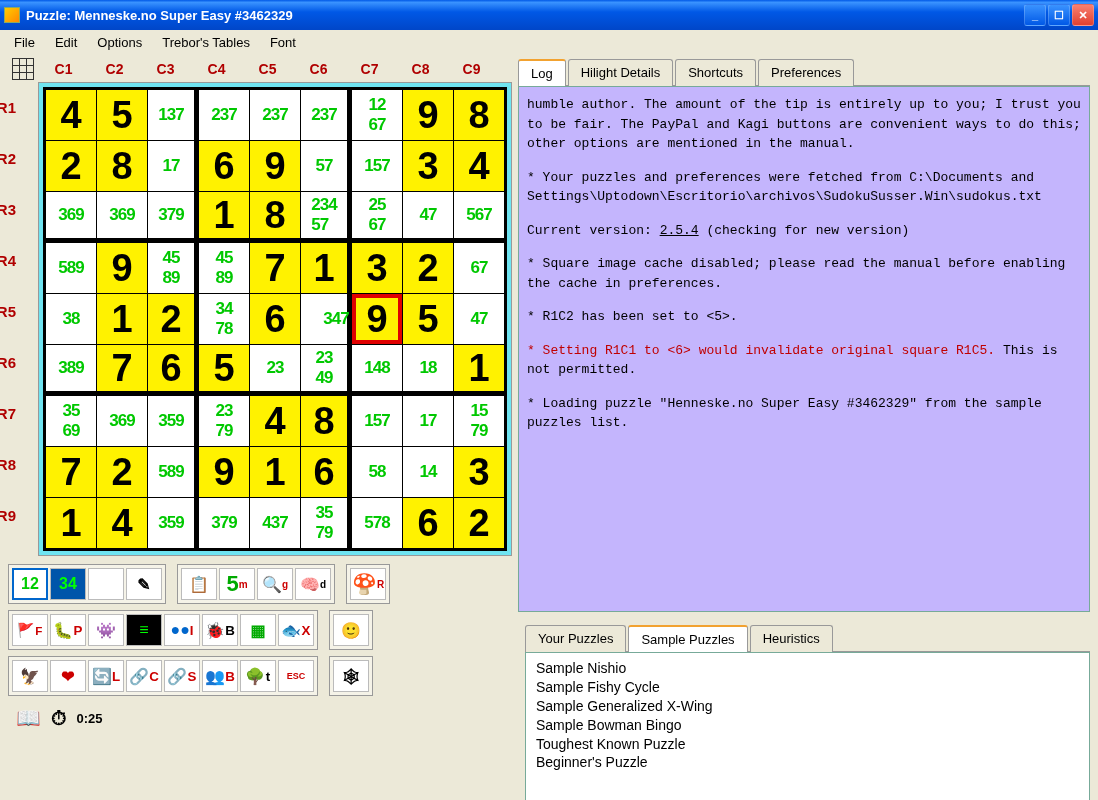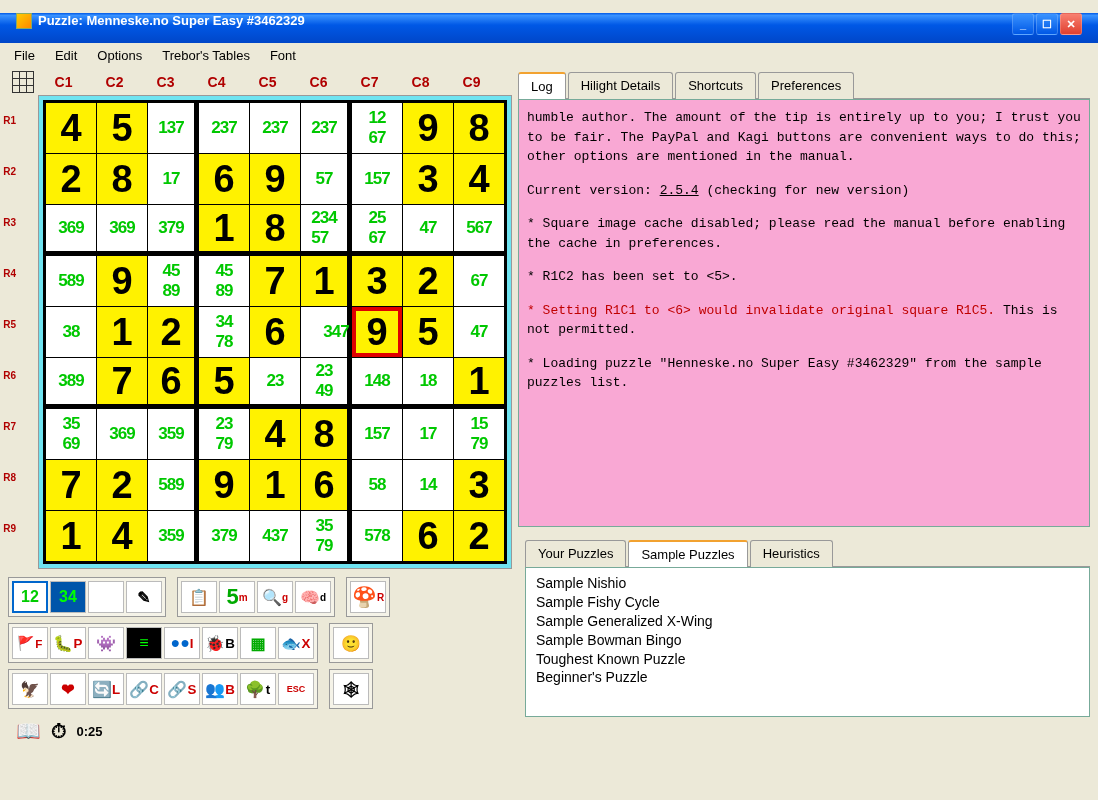--- a/index.html
+++ b/index.html
@@ -1,18 +1,18 @@
 <!DOCTYPE html>
 <html><head>
 <meta charset="utf-8">
 <style>
 * { box-sizing: border-box; margin: 0; padding: 0; }
 body { font-family: Tahoma, sans-serif; font-size: 11px; background: #ece9d8; width: 1098px; height: 800px; overflow: hidden; }
 
-.titlebar { height: 30px; background: linear-gradient(to bottom, #0058e6 0%, #3a93ff 8%, #0058e6 40%, #0046c8 100%); display: flex; padding: 0 16px; color: white; margin-top: 13px; }
+.titlebar { height: 30px; background: linear-gradient(to bottom, #0058e6 0%, #3a93ff 8%, #0058e6 40%, #0046c8 100%); display: flex; align-items: center; padding: 0 4px; color: white; }
 .titlebar .icon { width: 16px; height: 16px; background: #fff; margin-right: 6px; border: 1px solid #8a6; background: linear-gradient(135deg,#fc0,#f80); }
 .titlebar .title { font-weight: bold; font-size: 13px; flex: 1; }
 .titlebar .wbtn { width: 22px; height: 22px; margin-left: 2px; border-radius: 3px; display: flex; align-items: center; justify-content: center; font-weight: bold; font-family: Arial; }
 .wbtn.min, .wbtn.max { background: linear-gradient(to bottom,#3a93ff,#0058e6); border: 1px solid #fff3; color: white; }
 .wbtn.close { background: linear-gradient(to bottom,#f88070,#e04030); border: 1px solid #fff3; color: white; }
 
 .menubar { height: 24px; background: #ece9d8; display: flex; align-items: center; padding: 0 4px; }
 .menubar span { padding: 3px 10px; font-size: 13px; }
 
 .main { display: flex; padding: 4px 8px; gap: 8px; }
@@ -24,33 +24,33 @@
 .collabels div { width: 51px; text-align: center; color: #b00000; font-weight: bold; font-size: 14px; }
 .sudoku { display: grid; grid-template-columns: repeat(9, 50px); grid-template-rows: repeat(9, 50px); gap: 1px; background: #000; border: 3px solid #000; }
 .sudoku .cell { background: #fff; display: flex; align-items: center; justify-content: center; position: relative; }
 .sudoku .cell.solved { background: #fff200; }
 .sudoku .cell .big { font-size: 38px; font-weight: bold; color: #000; font-family: Arial; }
 .sudoku .cell .cand { font-size: 17px; font-weight: bold; color: #00c800; font-family: Arial; letter-spacing: -1px; }
 .sudoku .cell.sel { outline: 4px solid #e00000; outline-offset: -4px; z-index: 5; }
 
 .gridarea { display: flex; }
 .rowlabels { display: flex; flex-direction: column; width: 30px; }
-.rowlabels div { height: 51px; display: flex; align-items: center; justify-content: flex-end; padding-right: 22px; color: #b00000; font-weight: bold; font-size: 10px; }
+.rowlabels div { height: 51px; display: flex; align-items: center; justify-content: flex-end; padding-right: 22px; color: #b00000; font-weight: bold; font-size: 15px; }
 
 .toolbars { margin-top: 8px; }
 .tb { border: 1px solid #999; background: #f5f3e8; padding: 3px; display: inline-flex; gap: 2px; margin-right: 8px; margin-bottom: 6px; vertical-align: top; }
 .tbbtn { width: 36px; height: 32px; border: 1px solid #bbb; background: #fff; display: flex; align-items: center; justify-content: center; font-size: 16px; font-weight: bold; }
 
 .status { display: flex; align-items: center; gap: 10px; padding: 4px 8px; font-size: 13px; font-weight: bold; }
 
 .tabstrip { display: flex; border-bottom: 1px solid #999; }
 .tab { padding: 5px 12px; border: 1px solid #999; border-bottom: none; background: #ece9d8; margin-right: 2px; border-radius: 3px 3px 0 0; font-size: 13px; position: relative; top: 1px; }
 .tab.active { background: #fff; border-top: 2px solid #f2a230; }
 
-.logbox { border: 1px solid #7a9; background: #f9a8d4; height: 428px; padding: 8px; font-family: "Courier New", monospace; font-size: 13px; line-height: 1.5; overflow-y: scroll; position: relative; }
+.logbox { border: 1px solid #7a9; background: #c4b5fd; height: 526px; padding: 8px; font-family: "Courier New", monospace; font-size: 13px; line-height: 1.5; overflow-y: scroll; position: relative; }
 .logbox .para { margin-bottom: 14px; }
 .red { color: #c00000; }
 
 .lowerright { margin-top: 12px; margin-left: 7px; }
 .listbox { border: 1px solid #7a9; background: #fff; height: 150px; padding: 6px 10px; font-size: 14px; line-height: 1.35; overflow-y: scroll; }
 
 .grid-icon { width: 22px; height: 22px; border: 1px solid #333; background: linear-gradient(#333,#333) 33% 0/1px 100% no-repeat, linear-gradient(#333,#333) 66% 0/1px 100% no-repeat, linear-gradient(#333,#333) 0 33%/100% 1px no-repeat, linear-gradient(#333,#333) 0 66%/100% 1px no-repeat; }
 </style>
 </head>
 <body>
@@ -420,20 +420,21 @@
 
   <div class="right">
     <div class="tabstrip">
       <div class="tab active">Log</div>
       <div class="tab">Hilight Details</div>
       <div class="tab">Shortcuts</div>
       <div class="tab">Preferences</div>
     </div>
     <div class="logbox">
       <div class="para"><span>humble author.  The amount of the tip is entirely up to you; I trust you to be fair.  The PayPal and Kagi buttons are convenient ways to do this; other options are mentioned in the manual.</span></div>
+      <div class="para"><span>* Your puzzles and preferences were fetched from C:\Documents and Settings\Uptodown\Escritorio\archivos\SudokuSusser.Win\sudokus.txt</span></div>
       <div class="para"><span>Current version: </span><u>2.5.4</u><span> (checking for new version)</span></div>
       <div class="para"><span>* Square image cache disabled; please read the manual before enabling the cache in preferences.</span></div>
       <div class="para"><span>* R1C2 has been set to &lt;5&gt;.</span></div>
       <div class="para"><span class="red">* Setting R1C1 to &lt;6&gt; would invalidate original square R1C5.</span> <span>This is not permitted.</span></div>
       <div class="para"><span>* Loading puzzle "Henneske.no Super Easy #3462329" from the sample puzzles list.</span></div>
     </div>
 
     <div class="lowerright">
       <div class="tabstrip">
         <div class="tab">Your Puzzles</div>

